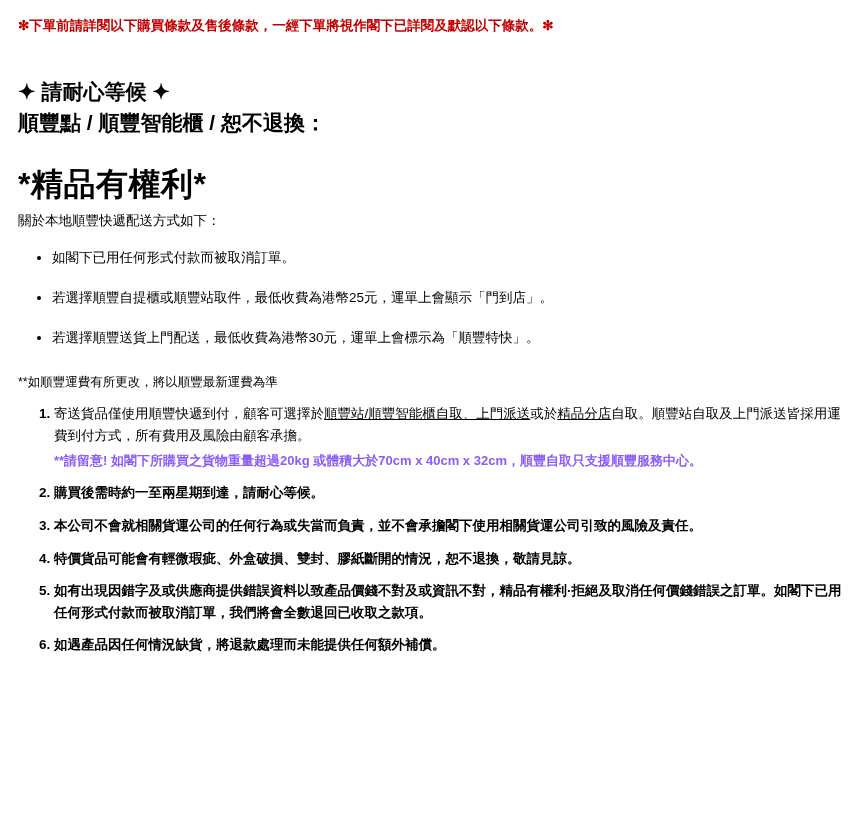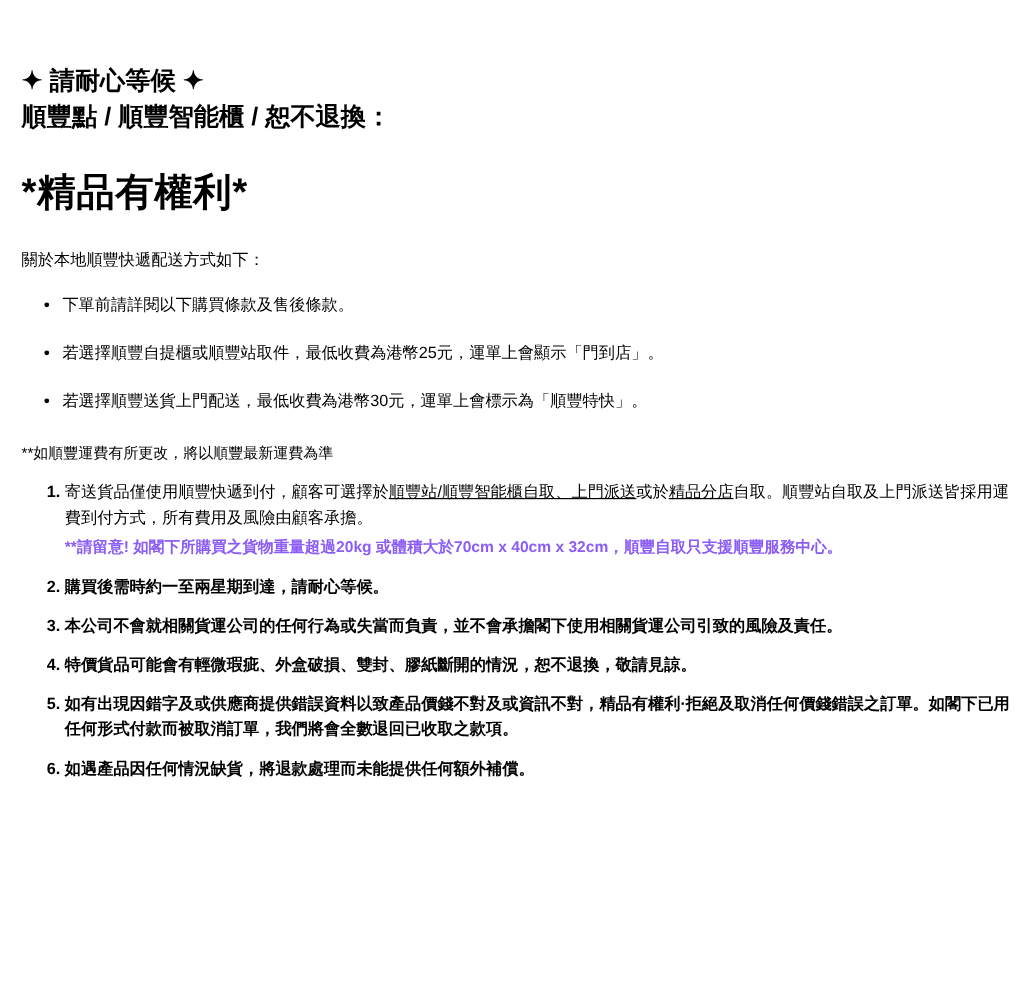--- a/index.html
+++ b/index.html
@@ -45,21 +45,21 @@
     font-weight: bold;
     line-height: 1.3;
     margin: 26px 0 0 0;
     letter-spacing: 0.5px;
   }
   .para {
     font-size: 13.5px;
     line-height: 1.75;
     margin: 24px 0 0 0;
   }
-  .para.tight { margin-top: 24px; }
+  .para.tight { margin-top: 4px; font-family: Liberation Mono, monospace; }
 
   ul.bullets {
     margin: 14px 0 0 0;
     padding-left: 34px;
     list-style: disc;
   }
   ul.bullets li {
     font-size: 13.5px;
     line-height: 1.7;
     margin-bottom: 17px;
@@ -102,33 +102,34 @@
     margin-top: 4px;
     line-height: 1.6;
   }
   u { text-decoration: underline; }
 </style>
 </head>
 <body>
 
 <div class="page">
 
+  <p class="notice-top">✻下單前請詳閱以下購買條款及售後條款，一經下單將視作閣下已詳閱及默認以下條款。✻</p>
 
   <div class="spacer-lg"></div>
 
   <h2 class="heading-ship">✦ 請耐心等候 ✦</h2>
   <h3 class="heading-methods">順豐點 / 順豐智能櫃 / 恕不退換：</h3>
 
   <div class="freight-collect">*精品有權利*</div>
 
 
   <p class="para tight">關於本地順豐快遞配送方式如下：</p>
 
   <ul class="bullets">
-    <li>下單前請詳閱以下購買條款及售後條款。</li>
+    <li>如閣下已用任何形式付款而被取消訂單。</li>
     <li>若選擇順豐自提櫃或順豐站取件，最低收費為港幣25元，運單上會顯示「門到店」。</li>
     <li>若選擇順豐送貨上門配送，最低收費為港幣30元，運單上會標示為「順豐特快」。</li>
   </ul>
 
   <p class="note-small">**如順豐運費有所更改，將以順豐最新運費為準</p>
 
 
 
   <ol class="terms">
     <li>

